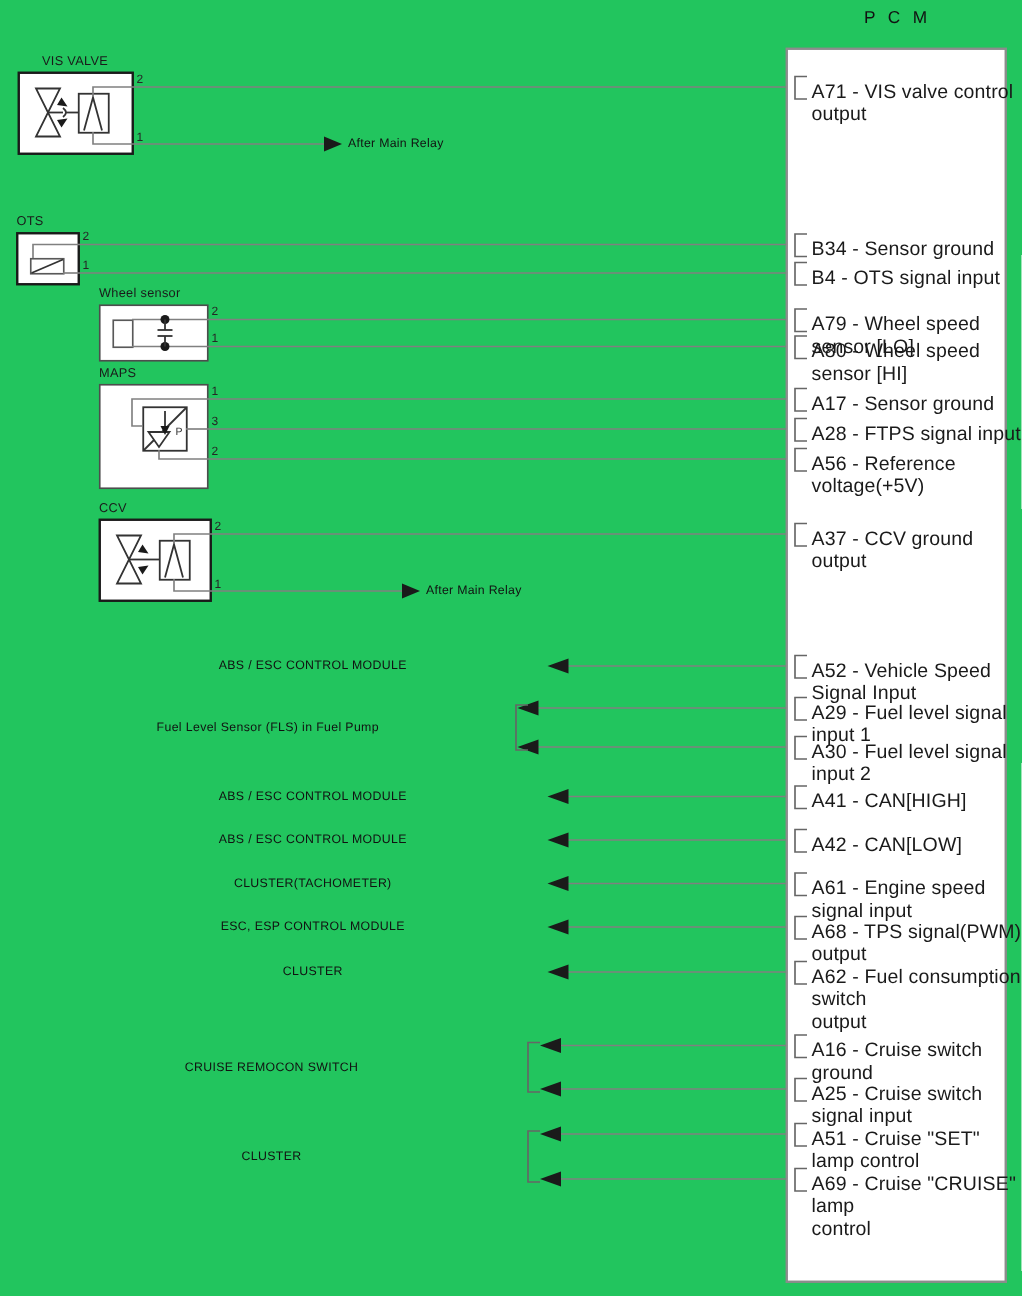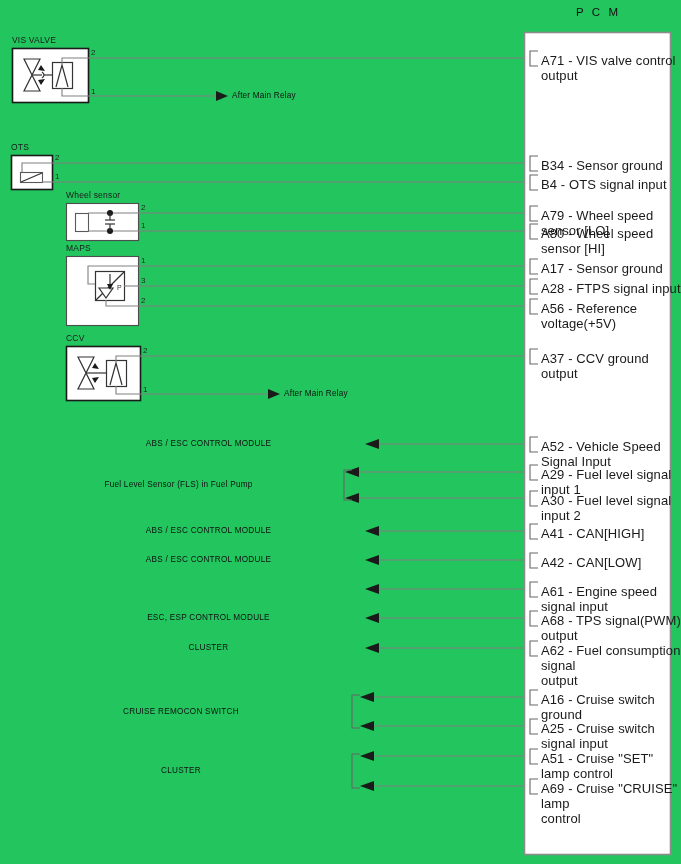--- a/index.html
+++ b/index.html
@@ -230,21 +230,21 @@
     <polyline class="bracket" points="538,611 530,611 530,626 538,626"></polyline>
     <polyline class="bracket" points="538,641 530,641 530,656 538,656"></polyline>
     <polyline class="bracket" points="538,690 530,690 530,705 538,705"></polyline>
     <polyline class="bracket" points="538,719 530,719 530,734 538,734"></polyline>
     <polyline class="bracket" points="538,749 530,749 530,764 538,764"></polyline>
     <polyline class="bracket" points="538,779 530,779 530,794 538,794"></polyline>
   </svg>
 
   <div class="txt pcm-title" style="left:576px; top:6px;">P C M</div>
 
-  <div class="txt comp-title" style="left:12px; top:36px;">VIS VALVE</div>
+  <div class="txt comp-title" style="left:28px; top:36px;">VIS VALVE</div>
   <div class="txt comp-title" style="left:11px; top:143px;">OTS</div>
   <div class="txt comp-title" style="left:66px; top:191px;">Wheel sensor</div>
   <div class="txt comp-title" style="left:66px; top:244px;">MAPS</div>
   <div class="txt comp-title" style="left:66px; top:334px;">CCV</div>
 
   <div class="txt pinnum" style="left:91px; top:48px;">2</div>
   <div class="txt pinnum" style="left:91px; top:87px;">1</div>
 
   <div class="txt pinnum" style="left:55px; top:153px;">2</div>
   <div class="txt pinnum" style="left:55px; top:172px;">1</div>
@@ -259,20 +259,21 @@
   <div class="txt pinnum" style="left:143px; top:346px;">2</div>
   <div class="txt pinnum" style="left:143px; top:385px;">1</div>
 
   <div class="txt relay-label" style="left:232px; top:91px;">After Main Relay</div>
   <div class="txt relay-label" style="left:284px; top:389px;">After Main Relay</div>
 
   <div class="txt left-label" style="left:60px; top:439px; width:297px;">ABS / ESC CONTROL MODULE</div>
   <div class="txt left-label" style="left:20px; top:480px; width:317px;">Fuel Level Sensor (FLS) in Fuel Pump</div>
   <div class="txt left-label" style="left:60px; top:526px; width:297px;">ABS / ESC CONTROL MODULE</div>
   <div class="txt left-label" style="left:60px; top:555px; width:297px;">ABS / ESC CONTROL MODULE</div>
+  <div class="txt left-label" style="left:60px; top:584px; width:297px;">CLUSTER(TACHOMETER)</div>
   <div class="txt left-label" style="left:60px; top:613px; width:297px;">ESC, ESP CONTROL MODULE</div>
   <div class="txt left-label" style="left:60px; top:643px; width:297px;">CLUSTER</div>
   <div class="txt left-label" style="left:30px; top:707px; width:302px;">CRUISE REMOCON SWITCH</div>
   <div class="txt left-label" style="left:30px; top:766px; width:302px;">CLUSTER</div>
 
   <div class="txt pin-label" style="left:541px; top:54px;">A71 - VIS valve control output</div>
   <div class="txt pin-label" style="left:541px; top:159px;">B34 - Sensor ground</div>
   <div class="txt pin-label" style="left:541px; top:178px;">B4 - OTS signal input</div>
   <div class="txt pin-label" style="left:541px; top:209px;">A79 - Wheel speed sensor [LO]</div>
   <div class="txt pin-label" style="left:541px; top:227px;">A80 - Wheel speed sensor [HI]</div>
@@ -280,21 +281,21 @@
   <div class="txt pin-label" style="left:541px; top:282px;">A28 - FTPS signal input</div>
   <div class="txt pin-label" style="left:541px; top:302px;">A56 - Reference voltage(+5V)</div>
   <div class="txt pin-label" style="left:541px; top:352px;">A37 - CCV ground output</div>
   <div class="txt pin-label" style="left:541px; top:440px;">A52 - Vehicle Speed Signal Input</div>
   <div class="txt pin-label" style="left:541px; top:468px;">A29 - Fuel level signal input 1</div>
   <div class="txt pin-label" style="left:541px; top:494px;">A30 - Fuel level signal input 2</div>
   <div class="txt pin-label" style="left:541px; top:527px;">A41 - CAN[HIGH]</div>
   <div class="txt pin-label" style="left:541px; top:556px;">A42 - CAN[LOW]</div>
   <div class="txt pin-label" style="left:541px; top:585px;">A61 - Engine speed signal input</div>
   <div class="txt pin-label" style="left:541px; top:614px;">A68 - TPS signal(PWM) output</div>
-  <div class="txt pin-label" style="left:541px; top:644px;">A62 - Fuel consumption signal
+  <div class="txt pin-label" style="left:541px; top:644px;">A62 - Fuel consumption switch
         output</div>
   <div class="txt pin-label" style="left:541px; top:693px;">A16 - Cruise switch ground</div>
   <div class="txt pin-label" style="left:541px; top:722px;">A25 - Cruise switch signal input</div>
   <div class="txt pin-label" style="left:541px; top:752px;">A51 - Cruise "SET" lamp control</div>
   <div class="txt pin-label" style="left:541px; top:782px;">A69 - Cruise "CRUISE" lamp
         control</div>
 
 </div>
 
 </body></html>

